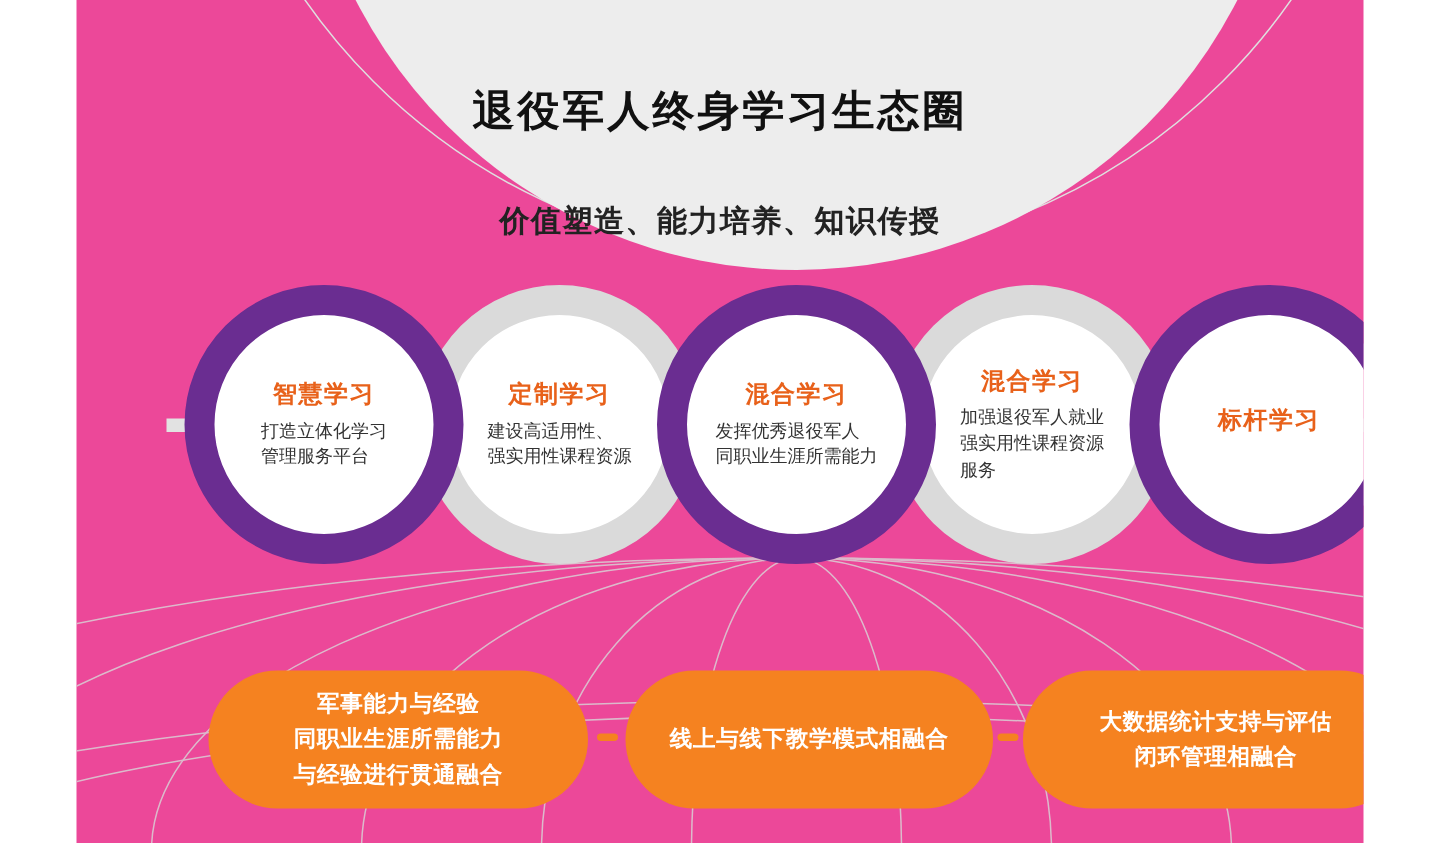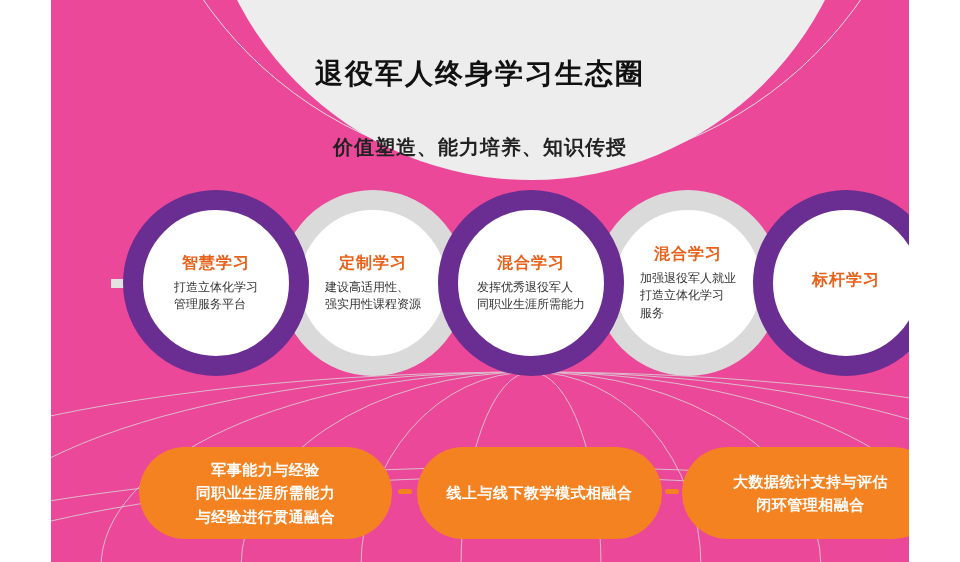--- a/index.html
+++ b/index.html
@@ -98,21 +98,21 @@
 强实用性课程资源</div>
   </div>
   <div class="ring ring-purple" style="left:387px">
     <div class="ring-title">混合学习</div>
     <div class="ring-desc">发挥优秀退役军人
 同职业生涯所需能力</div>
   </div>
   <div class="ring ring-gray" style="left:544px">
     <div class="ring-title">混合学习</div>
     <div class="ring-desc">加强退役军人就业
-打造立体化学习
+强实用性课程资源
 服务</div>
   </div>
   <div class="ring ring-purple" style="left:702px">
     <div class="ring-title">标杆学习</div>
   </div>
 
   <div class="obox" style="left:88px;width:253px">
     <div class="obox-text">军事能力与经验
 同职业生涯所需能力
 与经验进行贯通融合</div>

